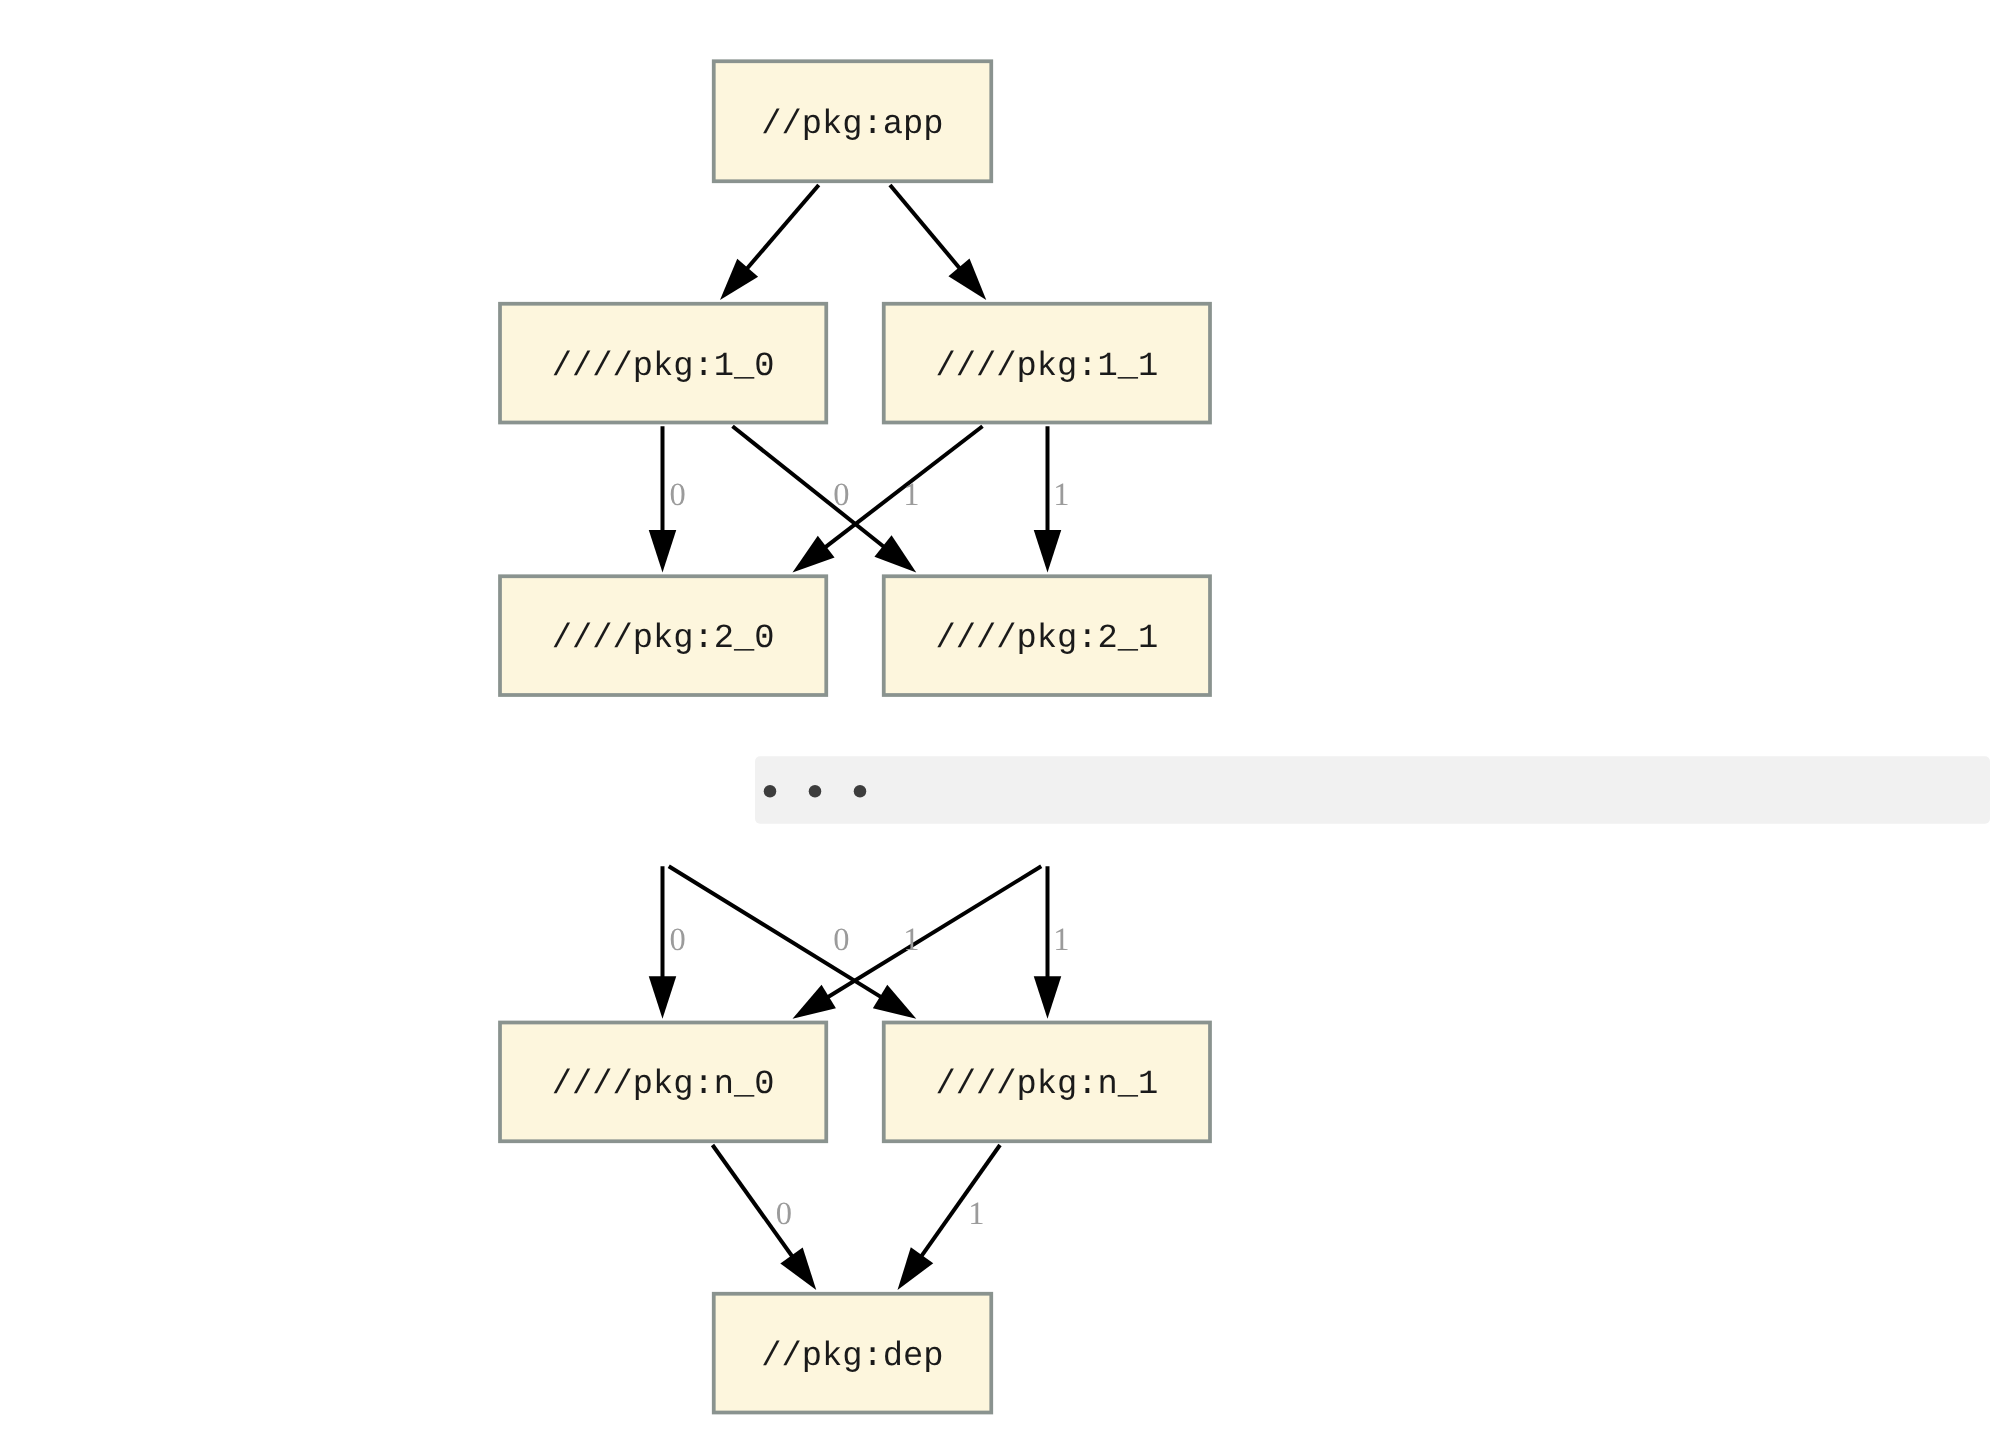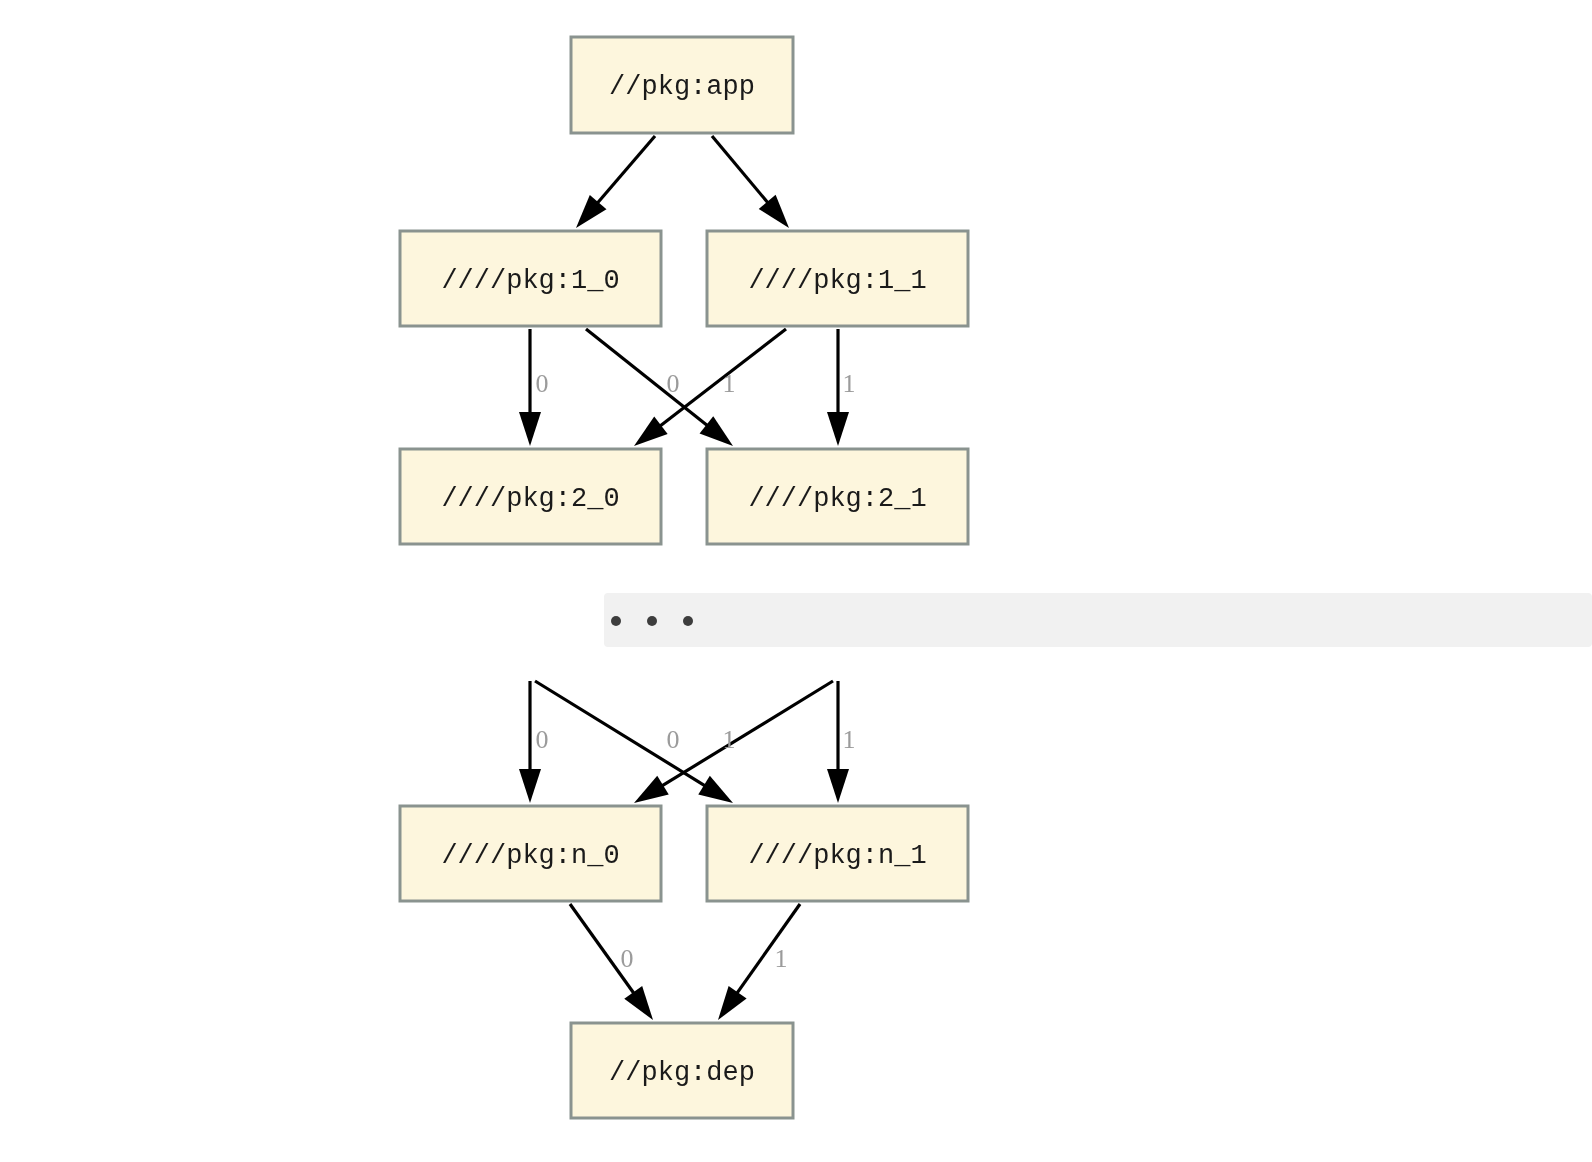--- a/index.html
+++ b/index.html
@@ -10,21 +10,21 @@
   body {
     width: 1592px;
     height: 1162px;
     font-family: "Liberation Mono", "DejaVu Sans Mono", monospace;
     overflow: hidden;
     position: relative;
   }
   #graph-root {
     position: absolute;
     left: 0;
-    top: 0;
+    top: 12px;
     width: 1592px;
     height: 862px;
   }
   svg.graph-canvas {
     display: block;
     width: 1592px;
     height: 1162px;
   }
   .node-box {
     fill: #fdf6dd;

